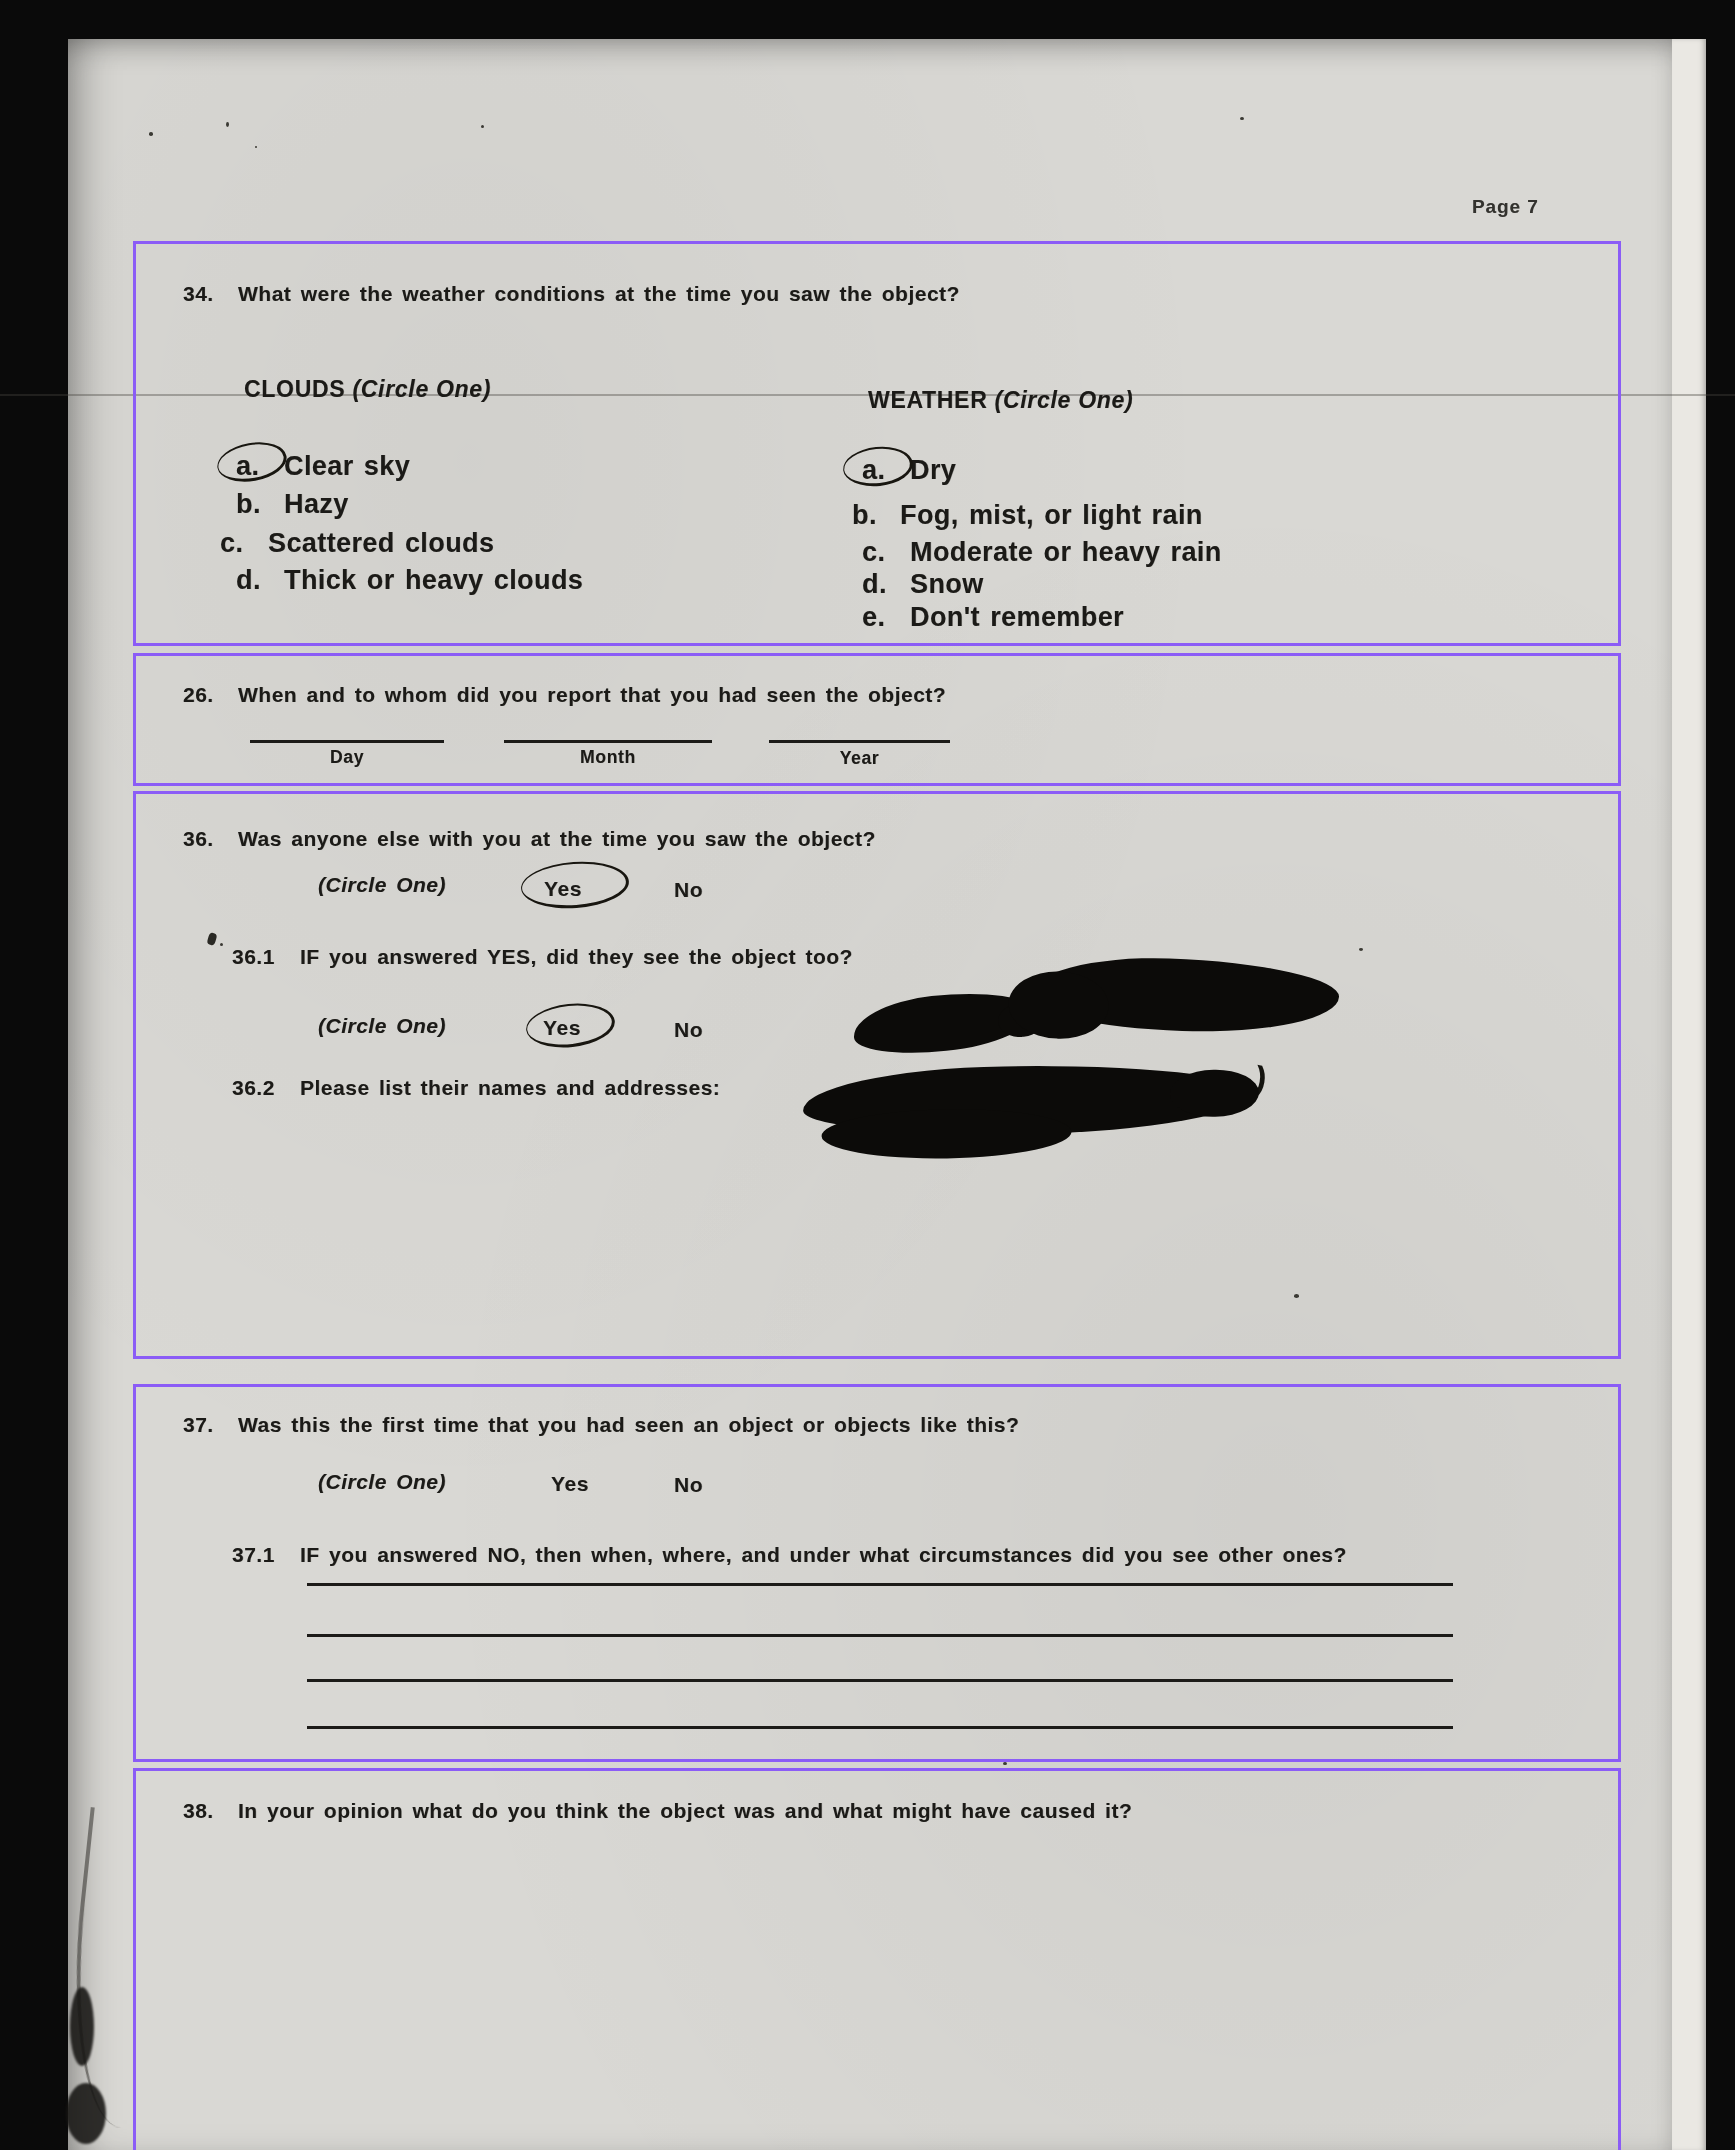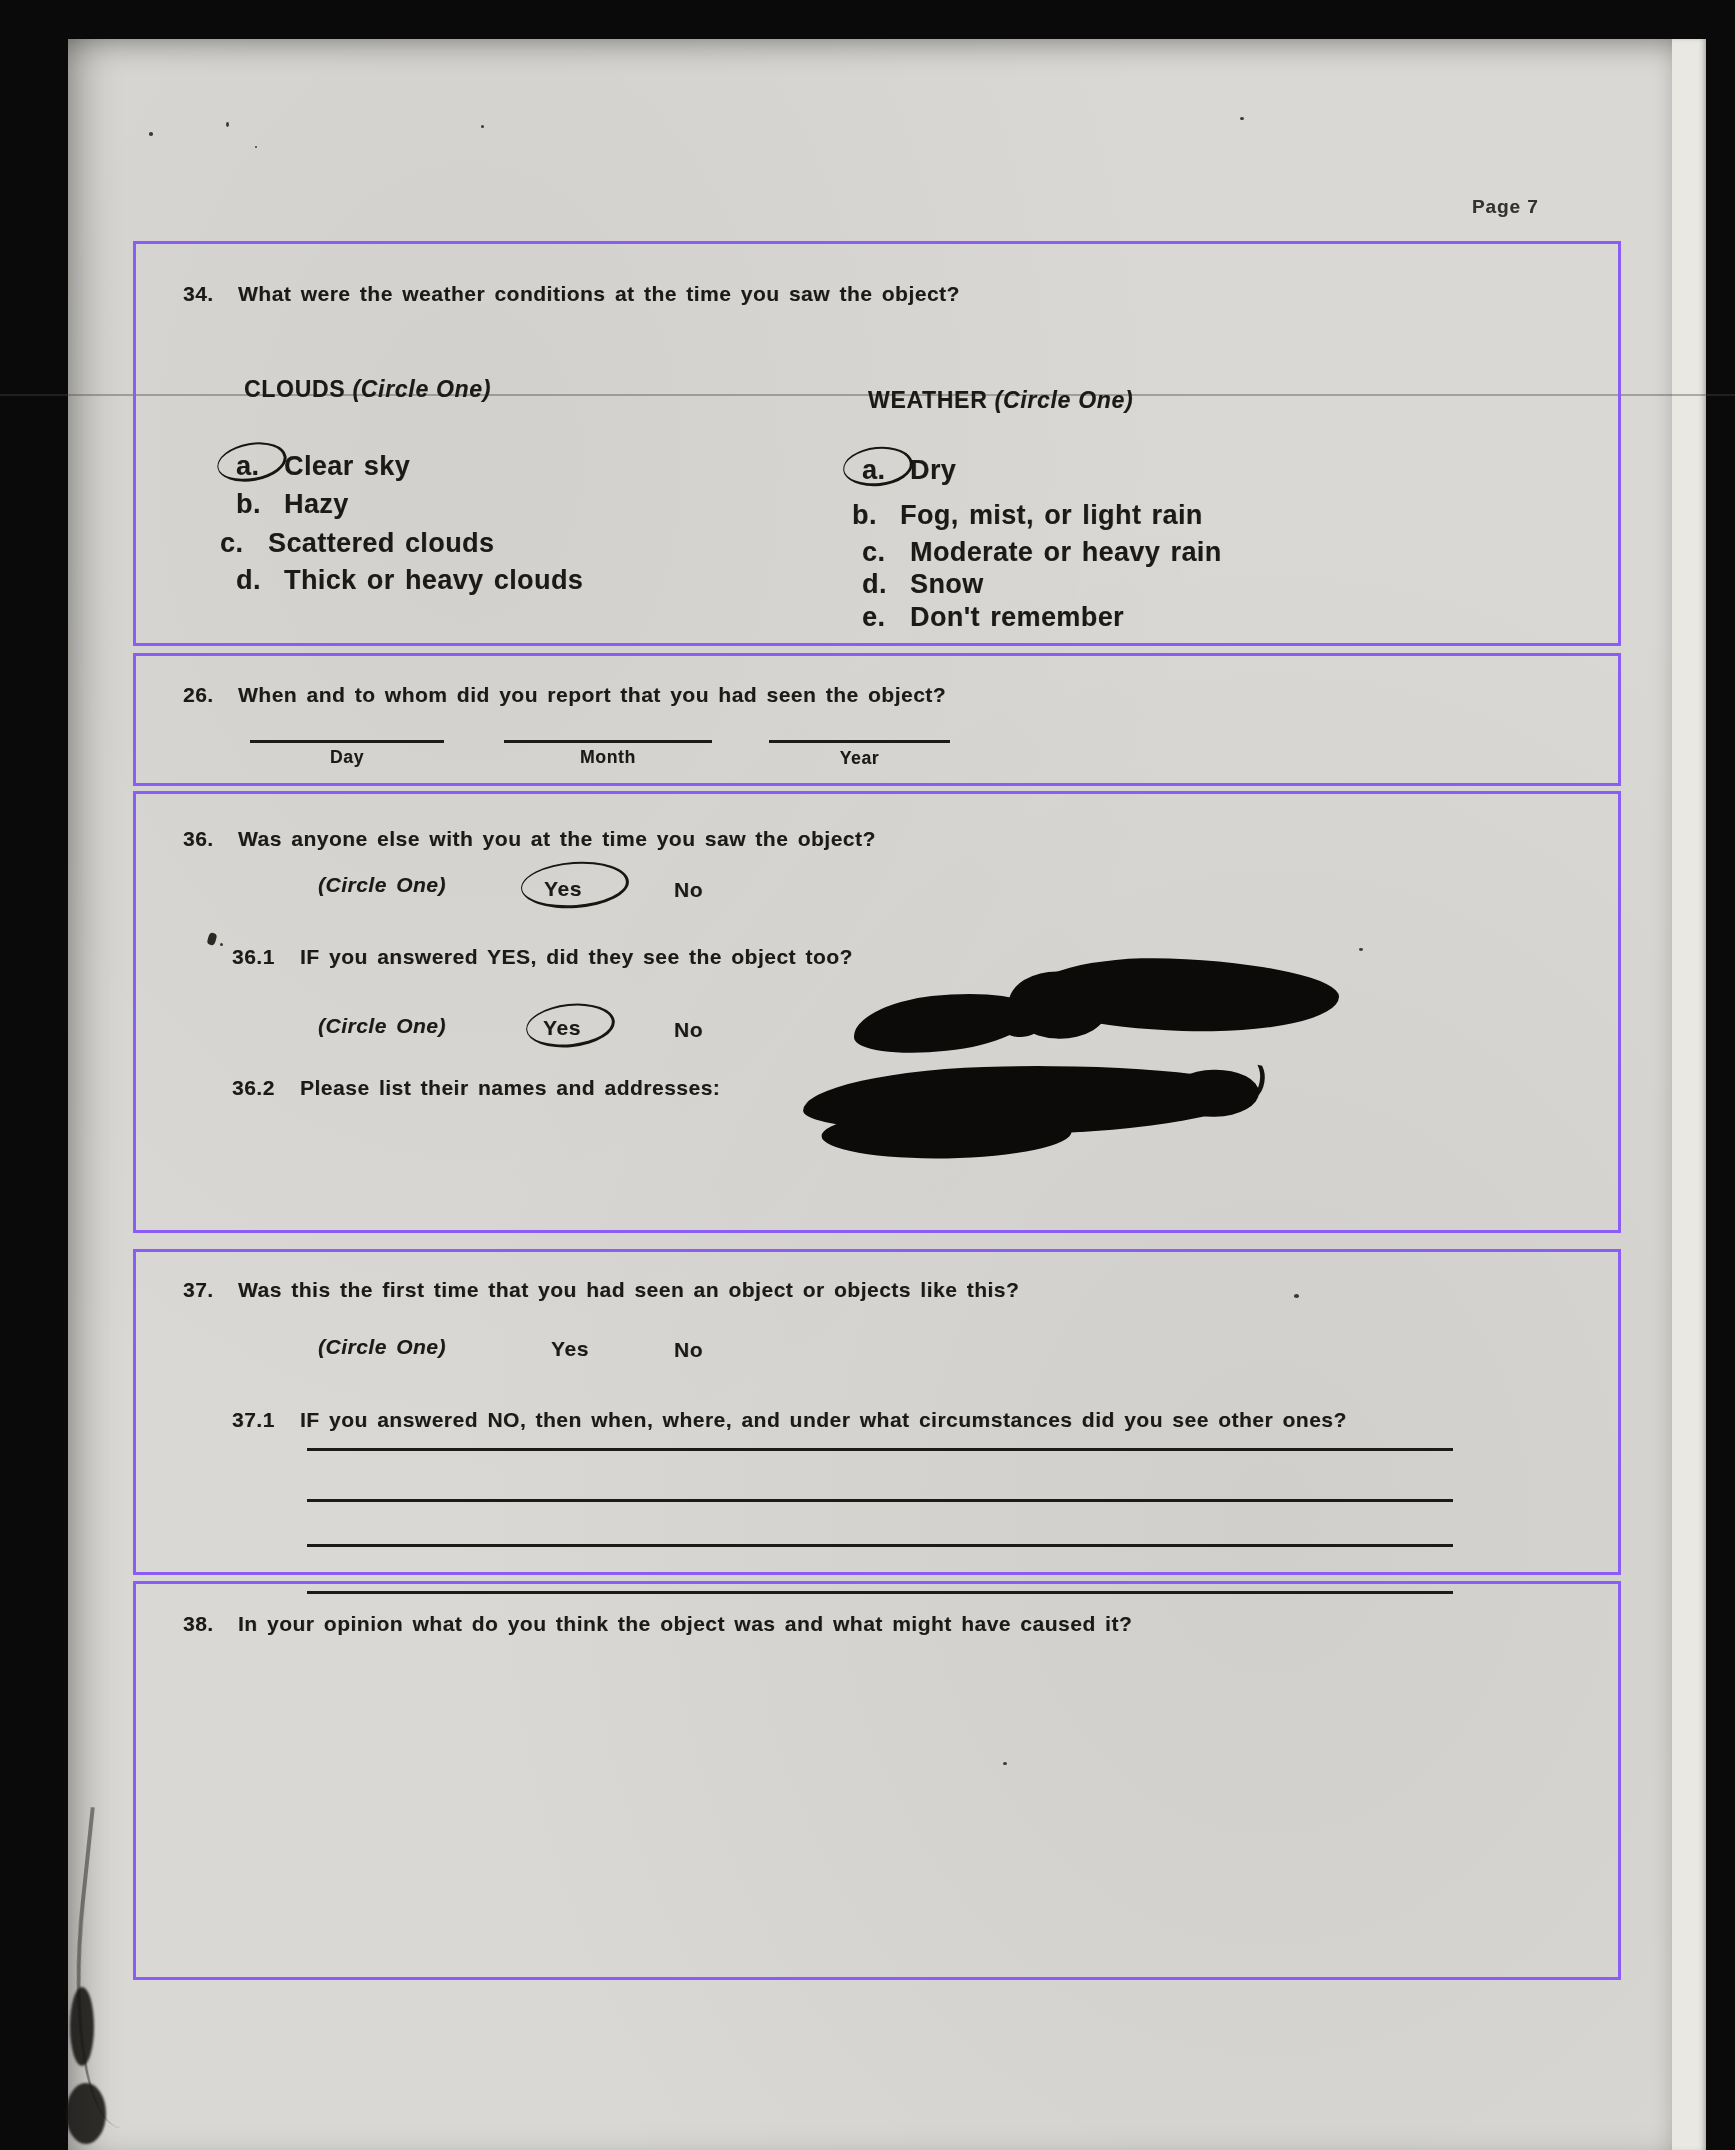--- a/index.html
+++ b/index.html
@@ -33,22 +33,22 @@
     position:absolute; left:1472px; top:196px;
     font-size:19px; font-weight:700; letter-spacing:0.9px; color:#33322e;
     text-shadow:0.3px 0.3px 0 rgba(30,30,28,0.3);
   }
   #form-box { position:absolute; left:133px; top:241px; width:1488px; }
   .section {
     position:relative; border:3px solid #8b5cf6;
   }
   #sec34 { height:405px; }
   #sec35 { height:133px; margin-top:7.3px; }
-  #sec36 { height:442px; margin-top:4.9px; }
-  #sec37 { height:326px; margin-top:16px; }
+  #sec36 { height:568px; margin-top:4.9px; }
+  #sec37 { height:378px; margin-top:25px; }
   #sec38 { height:399px; margin-top:6px; }
 
   .q, .opt, .hdr, .yn, .lbl {
     position:absolute; white-space:nowrap; font-weight:700;
     text-shadow:0.4px 0.4px 0 rgba(25,24,20,0.32);
   }
   .q   { font-size:21px; letter-spacing:0.5px; word-spacing:3px; }
   .opt { font-size:27px; letter-spacing:0.4px; word-spacing:2.4px; }
   .hdr { font-size:23px; letter-spacing:0.7px; }
   .yn  { font-size:21px; letter-spacing:0.6px; }

